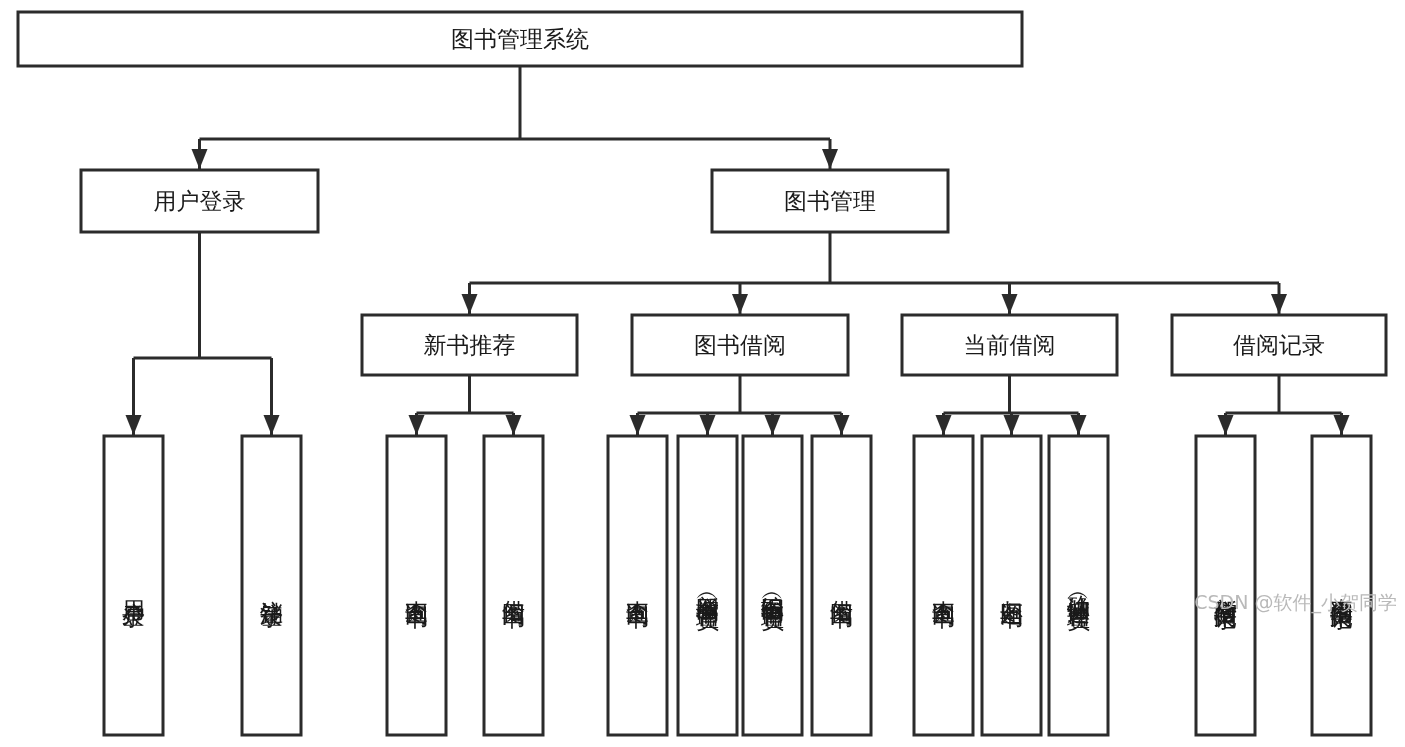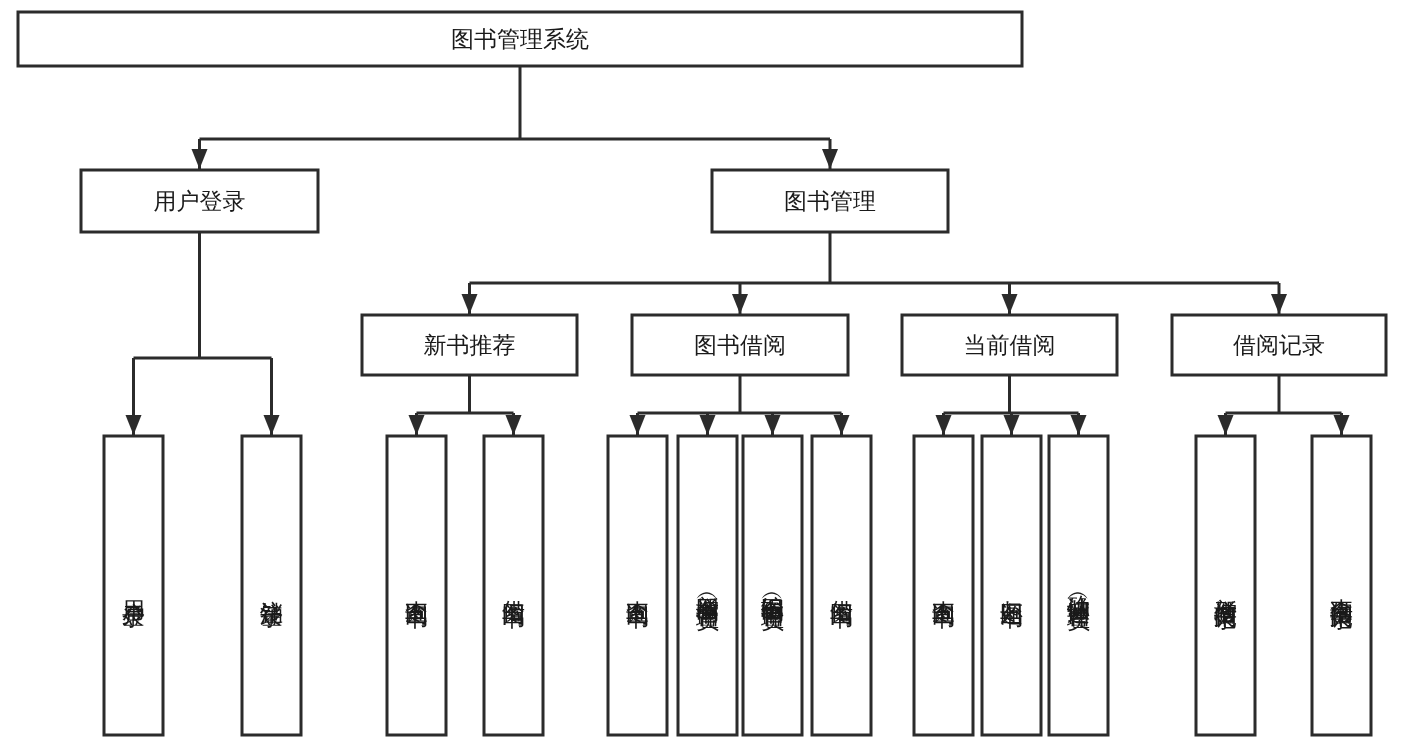--- a/index.html
+++ b/index.html
@@ -174,13 +174,14 @@
       <div class="node-label-v" style="left: 608px; top: 436px; width: 59px; height: 299px;">查询图书</div>
       <div class="node-label-v" style="left: 678px; top: 436px; width: 59px; height: 299px;">新增图书（管理员）</div>
       <div class="node-label-v" style="left: 743px; top: 436px; width: 59px; height: 299px;">编辑图书（管理员）</div>
       <div class="node-label-v" style="left: 812px; top: 436px; width: 59px; height: 299px;">借阅图书</div>
       <div class="node-label-v" style="left: 914px; top: 436px; width: 59px; height: 299px;">查询图书</div>
       <div class="node-label-v" style="left: 982px; top: 436px; width: 59px; height: 299px;">归还图书</div>
       <div class="node-label-v" style="left: 1049px; top: 436px; width: 59px; height: 299px;">确认归还（管理员）</div>
       <div class="node-label-v" style="left: 1196px; top: 436px; width: 59px; height: 299px;">新增借阅记录</div>
       <div class="node-label-v" style="left: 1312px; top: 436px; width: 59px; height: 299px;">查询借阅记录</div>
     </div>
+  <div class="watermark">CSDN @软件_小贺同学</div>
 </div>
 
 </body></html>

